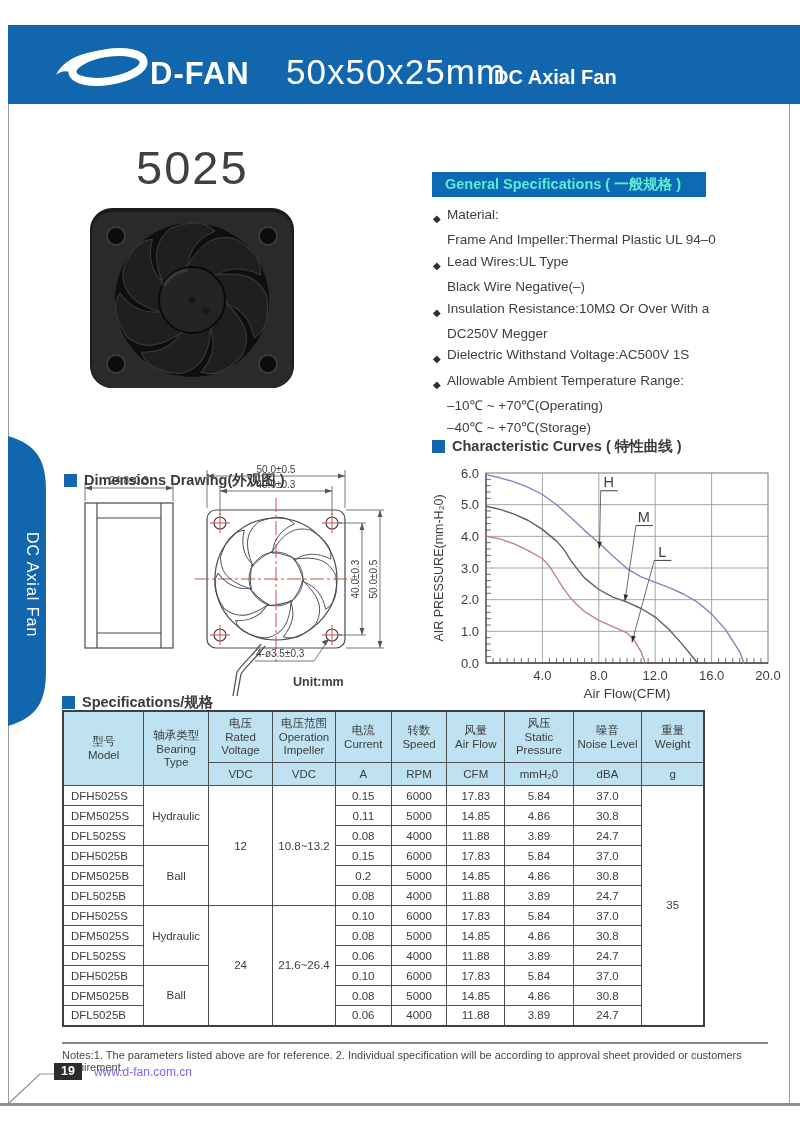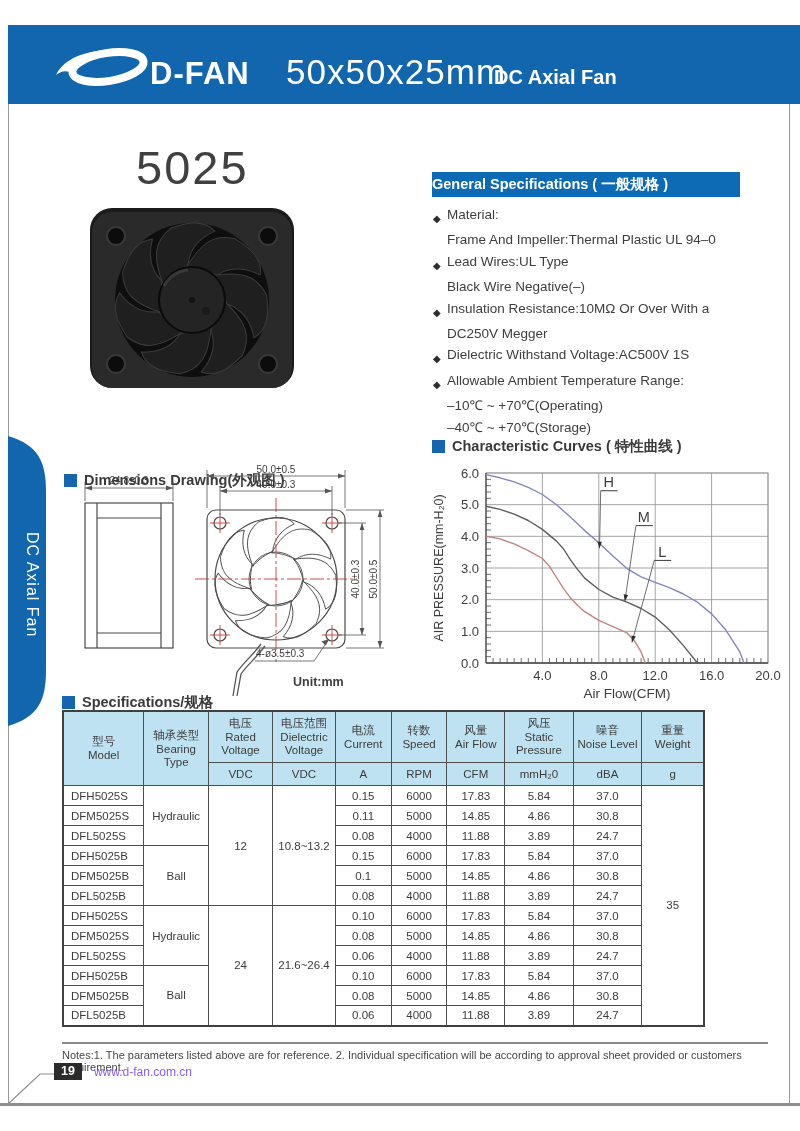--- a/index.html
+++ b/index.html
@@ -17,22 +17,22 @@
   .b-bottom{position:absolute;left:0;top:1103px;width:800px;height:3px;background:#8f8f8f;}
   .diag{position:absolute;left:0;top:1060px;}
   
   .tab-svg{position:absolute;left:0;top:428px;}
   .tab-label{position:absolute;left:10px;top:452px;width:44px;height:266px;display:flex;align-items:center;justify-content:center;
              writing-mode:vertical-rl;text-orientation:mixed;color:#fff;font-size:16px;letter-spacing:1px;}
   
   .model-title{position:absolute;left:136px;top:140px;font-size:47px;color:#404040;letter-spacing:2px;}
   .fan-photo{position:absolute;left:78px;top:200px;}
   
-  .gs-title{position:absolute;left:432px;top:172px;width:308px;height:25px;background:#0d6ab4;color:#ffffff;
-            font-size:14.5px;font-weight:bold;line-height:25px;padding-left:0;box-sizing:border-box;}
+  .gs-title{position:absolute;left:432px;top:172px;width:274px;height:25px;background:#0d6ab4;color:#5eead4;
+            font-size:14.5px;font-weight:bold;line-height:25px;padding-left:13px;box-sizing:border-box;}
   .gs-list{position:absolute;left:433px;top:204px;width:345px;font-size:13.5px;color:#3e3e3e;line-height:21.4px;}
   .gs-row{display:flex;}
   .diam{width:14px;flex:none;font-size:10px;padding-top:4px;color:#2e2e2e;}
   
   .sec{position:absolute;display:flex;align-items:center;gap:7px;font-size:14.5px;font-weight:bold;color:#3a3a3a;}
   .sec .sq{width:13px;height:13px;background:#1566ae;flex:none;}
   .sec-dims{left:64px;top:437px;margin-top:34px;}
   .sec-curves{left:432px;top:437px;}
   .sec-specs{left:62px;top:693px;}
   .drawing{position:absolute;left:55px;top:458px;}
@@ -384,21 +384,21 @@
             <th rowspan="2">
               <div class="zh">轴承类型</div>
               <div class="en">Bearing Type</div>
             </th>
             <th>
               <div class="zh">电压</div>
               <div class="en">Rated Voltage</div>
             </th>
             <th>
               <div class="zh">电压范围</div>
-              <div class="en">Dielectric Voltage</div>
+              <div class="en">Operation Impeller</div>
             </th>
             <th>
               <div class="zh">电流</div>
               <div class="en">Current</div>
             </th>
             <th>
               <div class="zh">转数</div>
               <div class="en">Speed</div>
             </th>
             <th>
@@ -462,21 +462,21 @@
             <td class="model">DFH5025B</td>
             <td rowspan="3">Ball</td>
             <td>0.15</td>
             <td>6000</td>
             <td>17.83</td>
             <td>5.84</td>
             <td>37.0</td>
           </tr>
           <tr>
             <td class="model">DFM5025B</td>
-            <td>0.1</td>
+            <td>0.2</td>
             <td>5000</td>
             <td>14.85</td>
             <td>4.86</td>
             <td>30.8</td>
           </tr>
           <tr>
             <td class="model">DFL5025B</td>
             <td>0.08</td>
             <td>4000</td>
             <td>11.88</td>

